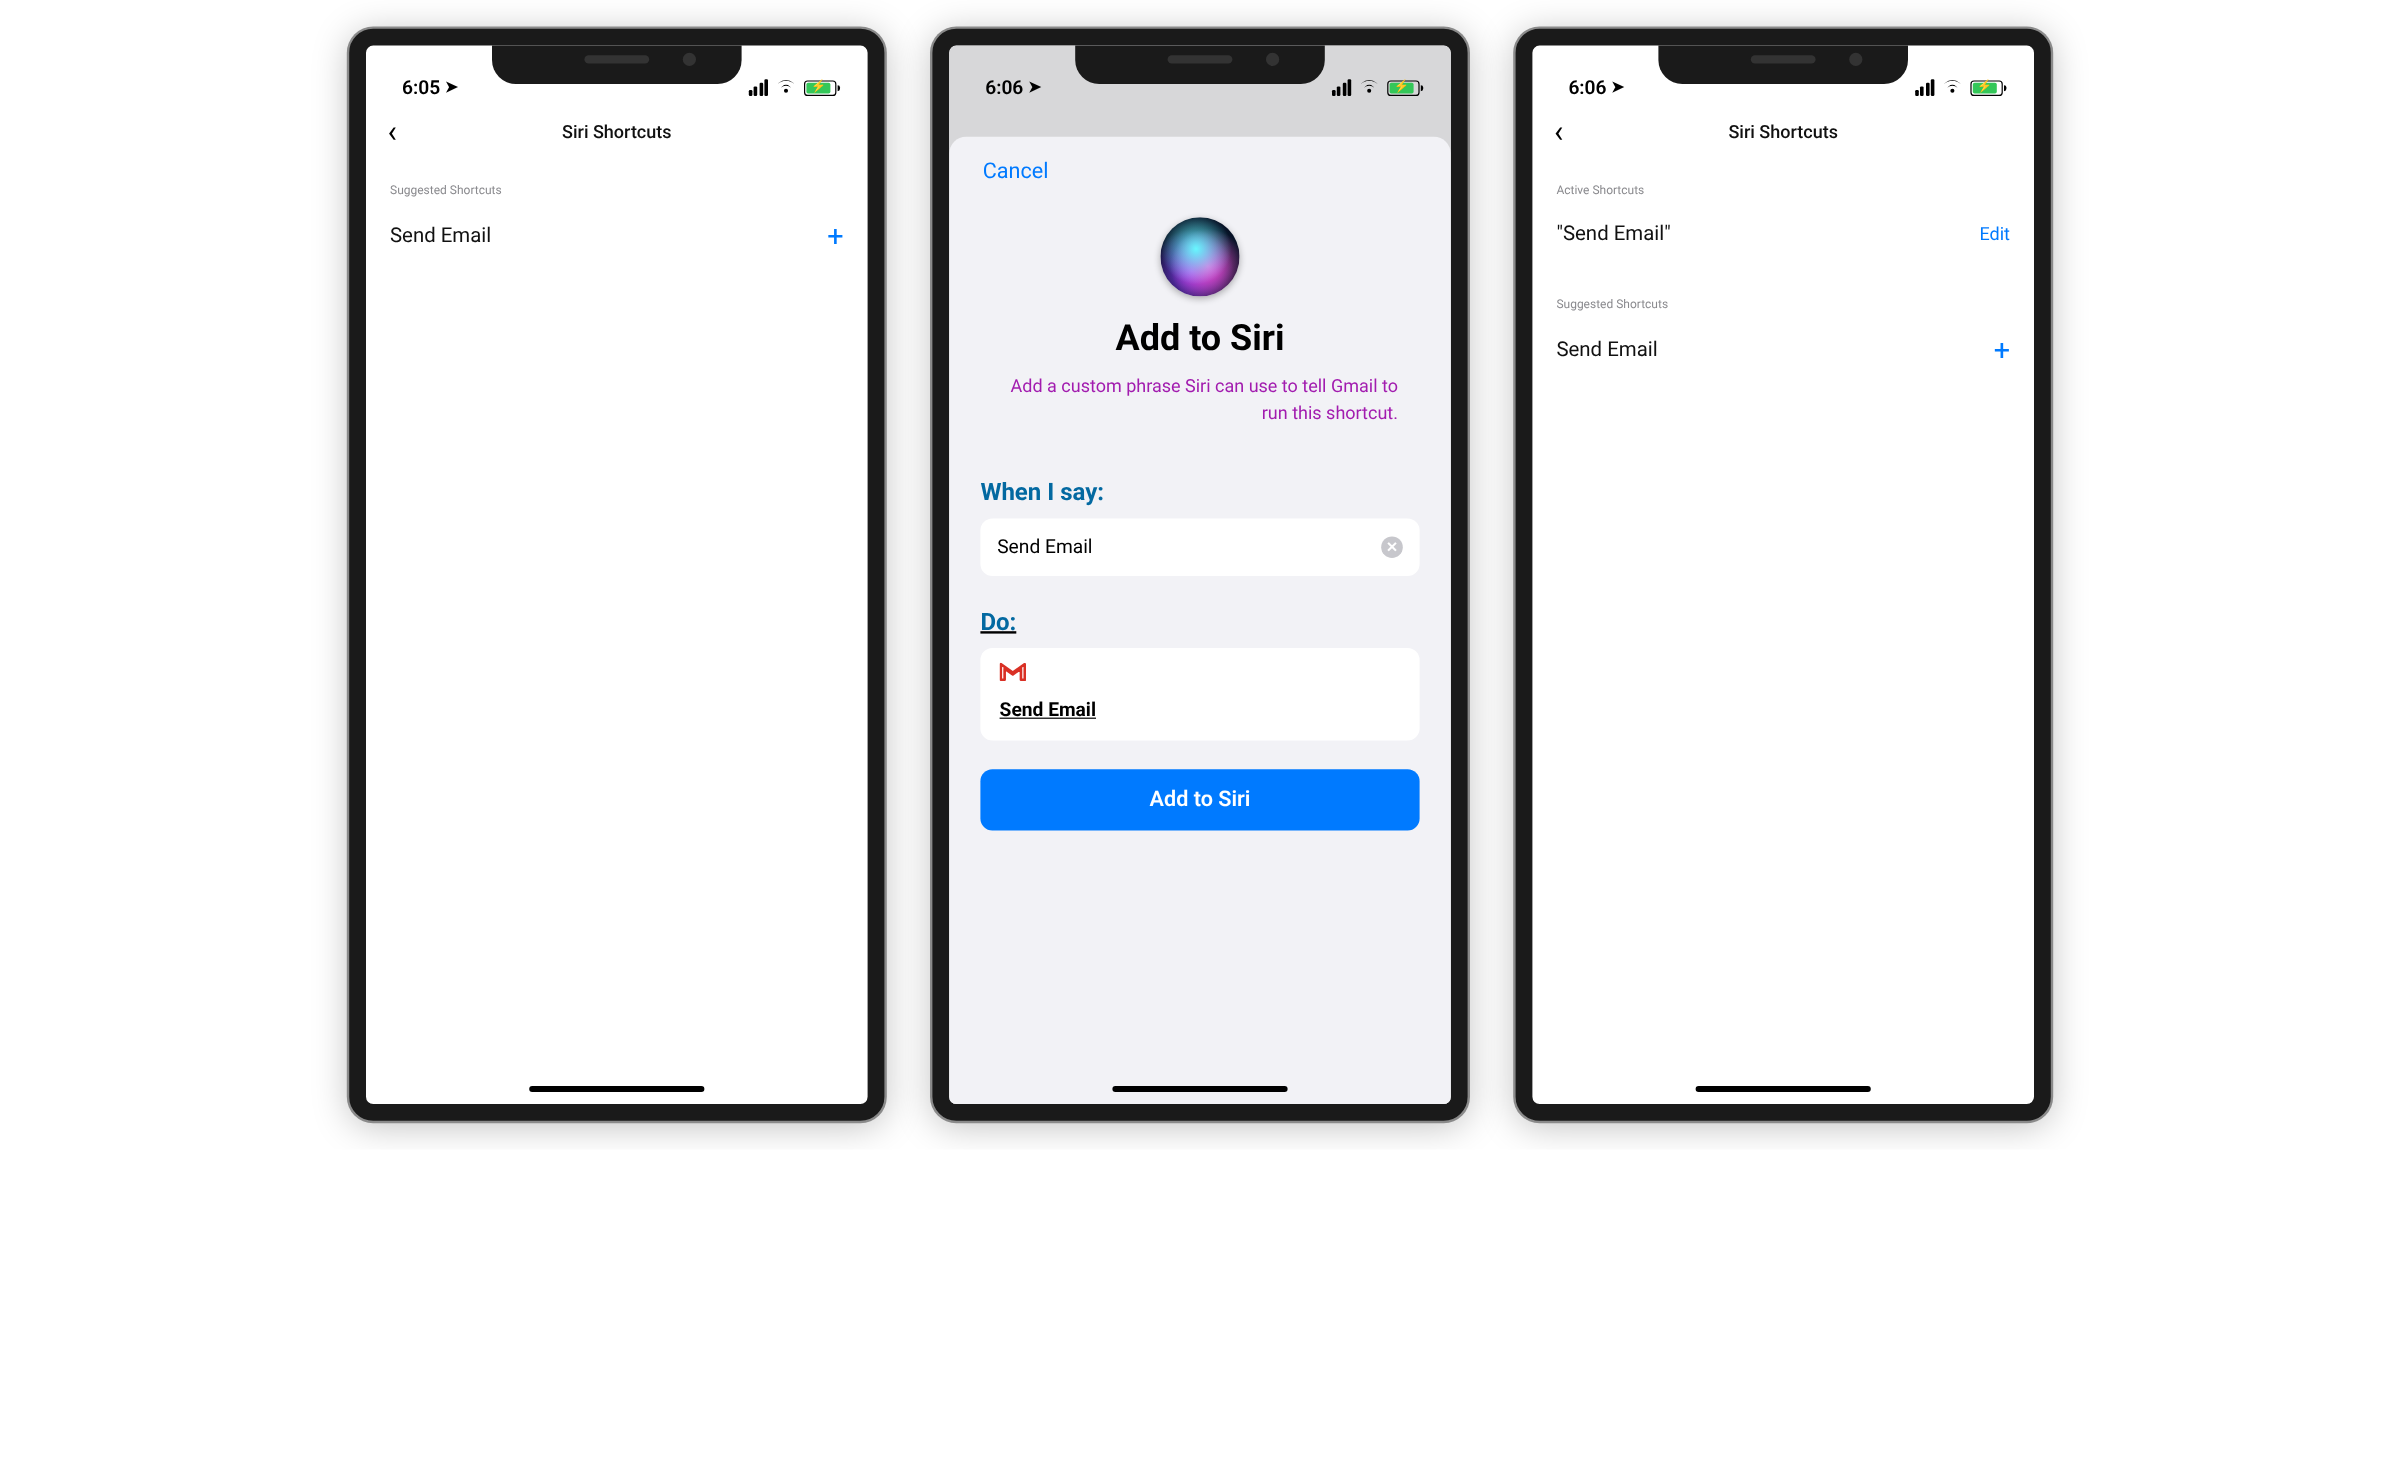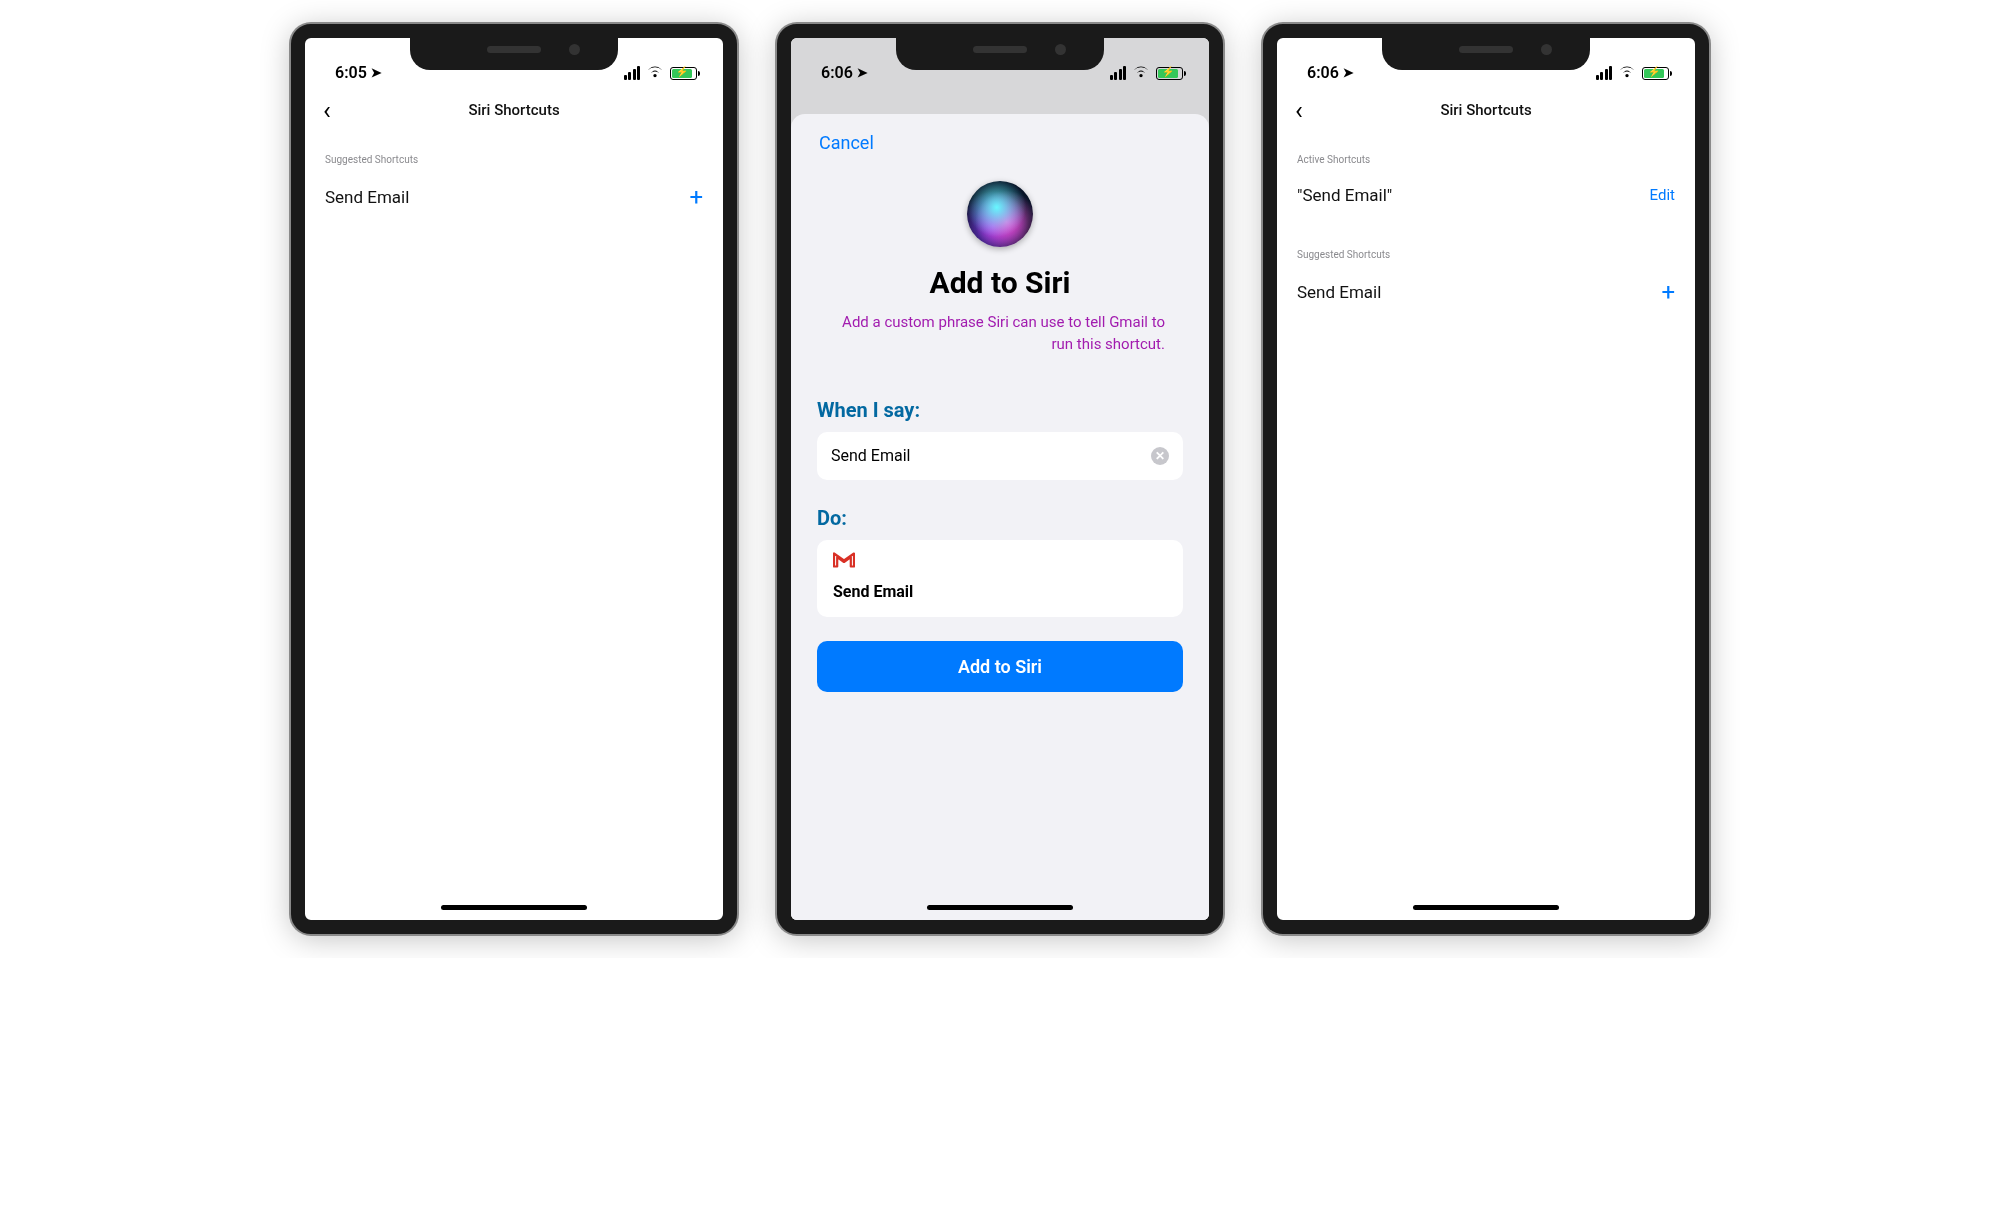--- a/index.html
+++ b/index.html
@@ -272,21 +272,21 @@
       <div class="subtitle">Add a custom phrase Siri can use to tell Gmail to run this shortcut.</div>
 
       <div class="form-block">
         <div class="form-label">When I say:</div>
         <div class="input-card">
           <span class="value">Send Email</span>
           <span class="clear">✕</span>
         </div>
       </div>
 
-      <div class="form-block" style="padding-top:26px;">
+      <div class="form-block" style="padding-top:26px;text-decoration:underline;">
         <div class="form-label">Do:</div>
         <div class="do-card">
           <span class="gmail-icon">
             <svg width="22" height="16" viewBox="0 0 22 16">
                 <path fill="none" stroke="#d93025" stroke-width="2.2" stroke-linejoin="round" d="M1 1.5v13h3.2V5.2L11 10l6.8-4.8V14.5H21v-13L11 8.5 1 1.5Z"></path>
               </svg>
           </span>
           <div class="do-label">Send Email</div>
         </div>
       </div>

